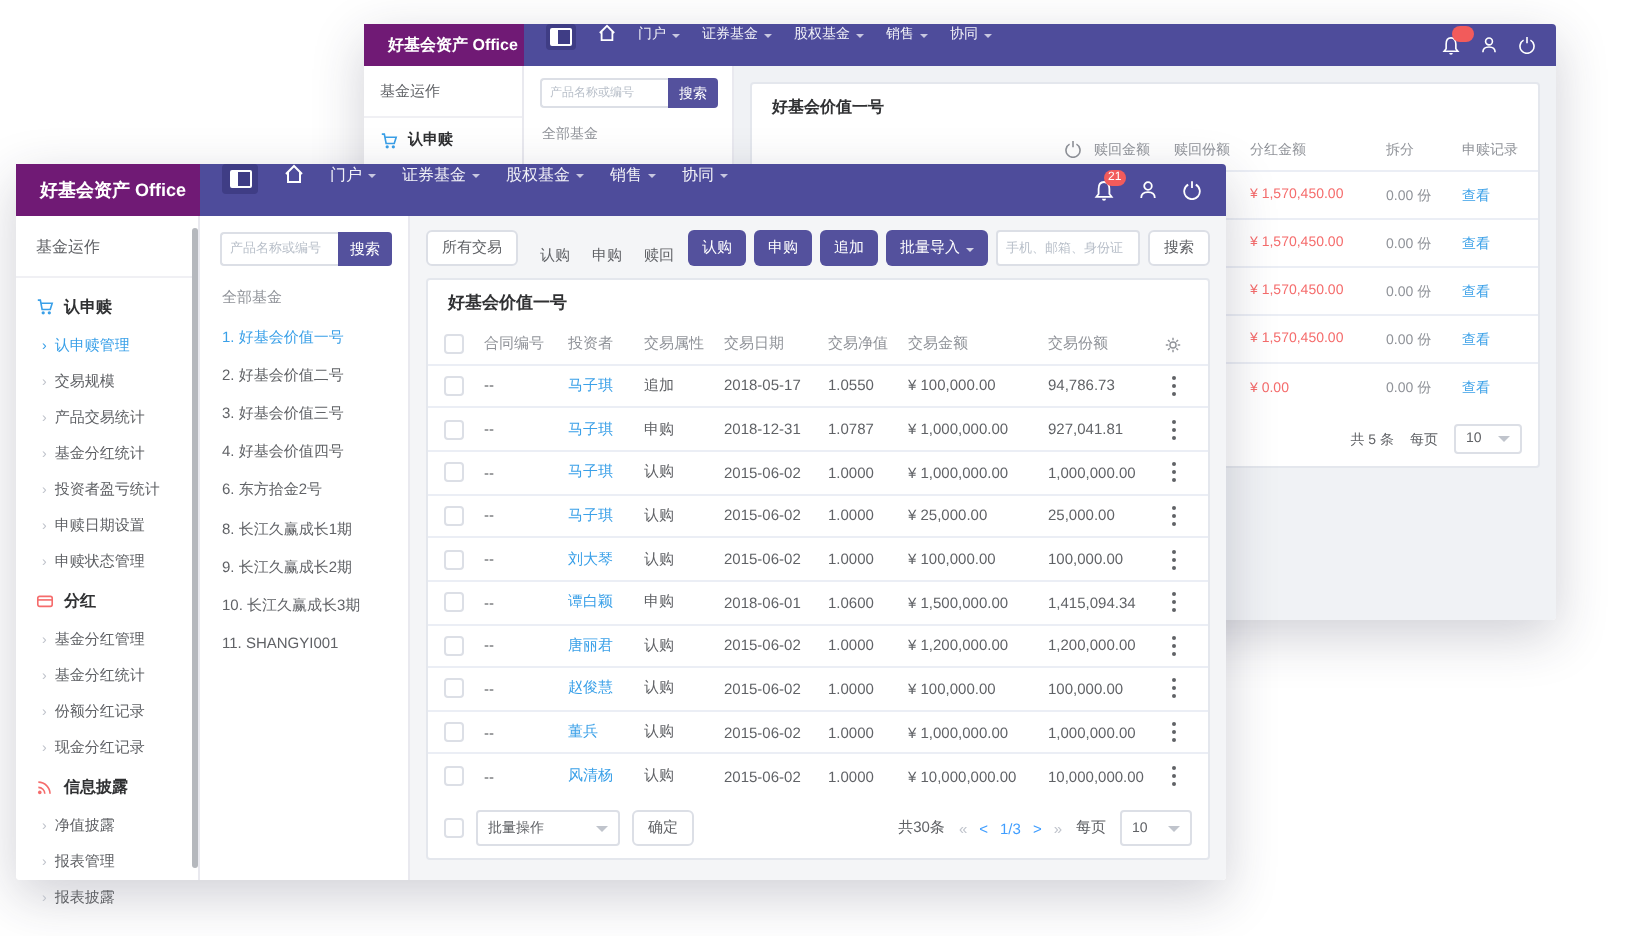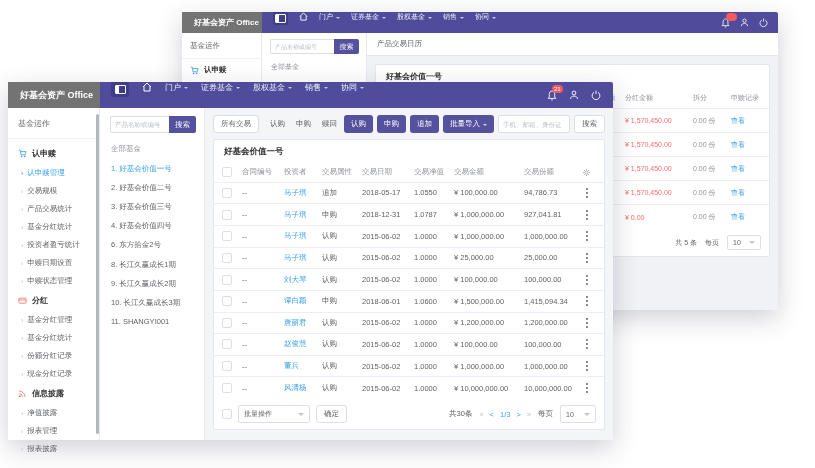--- a/index.html
+++ b/index.html
@@ -4,21 +4,21 @@
 <style>
   html,body{margin:0;padding:0}
   body{width:815px;height:468px;position:relative;background:#fff;overflow:hidden;
        font-family:"Liberation Sans","DejaVu Sans",sans-serif;-webkit-font-smoothing:antialiased}
   .window{position:absolute;background:#fff;border-radius:2px;box-shadow:0 8px 26px rgba(40,40,70,.22)}
   #back-window{left:182px;top:12px;width:596px;height:298px;z-index:1}
   #front-window{left:8px;top:82px;width:605px;height:358px;z-index:2}
 
   
   .navbar{display:flex;align-items:stretch;background:#4e4c9b;color:#fff;border-radius:2px 2px 0 0}
-  .nav-title{display:flex;align-items:center;padding-left:12px;font-weight:bold;background:#737373;box-sizing:border-box;white-space:nowrap}
+  .nav-title{display:flex;align-items:center;padding-left:12px;font-weight:bold;background:#701a75;box-sizing:border-box;white-space:nowrap}
   #front-window .navbar{height:26px}
   #front-window .nav-title{width:92px;font-size:9px}
   #back-window .navbar{height:21px}
   #back-window .nav-title{width:80px;font-size:8px}
   .nav-menu{flex:1;display:flex;align-items:flex-start;padding-left:11px;gap:13px}
   #front-window .nav-menu{font-size:8px}
   #back-window .nav-menu{font-size:7px;gap:11px}
   .nav-toggle{background:#3f3d85;border-radius:2px;display:flex;align-items:center;justify-content:center;width:18px;height:15px}
   #back-window .nav-toggle{width:15px;height:13px}
   .panel-ico{width:9px;height:7px;border:1px solid #fff;border-radius:1px;position:relative}
@@ -47,21 +47,21 @@
   .search-input{flex:1;min-width:0;height:17px;border:1px solid #dcdfe6;border-right:none;border-radius:2px 0 0 2px;
                 font-size:6.5px;padding:0 4px;color:#606266;box-sizing:border-box;outline:none;background:#fff}
   .search-input::placeholder{color:#b8bfc9}
   .search-btn{width:27px;height:17px;background:#54519d;color:#fff;font-size:7.5px;border:none;border-radius:0 2px 2px 0;padding:0;cursor:pointer}
   .group-label{font-size:7.5px;color:#909399;margin:11px 0 5px;padding-left:1px}
   .prod-item{font-size:7.5px;color:#606266;padding:4.6px 1px;white-space:nowrap;cursor:pointer}
   .prod-item.active{color:#3aa0e8}
 
   .fw-main{flex:1;min-width:0;background:#f4f5f7;display:flex;flex-direction:column;padding-bottom:10px;border-radius:0 0 2px 0}
   .toolbar{display:flex;align-items:center;justify-content:space-between;padding:7px 8px 6px}
-  .tab-group{display:flex;align-items:center;gap:11px;font-size:7.5px;color:#606266}
+  .tab-group{display:flex;align-items:flex-end;gap:11px;font-size:7.5px;color:#606266}
   .tab{cursor:pointer;white-space:nowrap}
   .tab.active{background:#fff;border:1px solid #dcdfe6;border-radius:3px;padding:3px 7px}
   .tb-right{display:flex;align-items:center;gap:4px}
   .btn-purple{background:#54519d;color:#fff;font-size:7.5px;padding:0 7px;height:18px;display:flex;align-items:center;gap:3px;border-radius:3px;border:none;cursor:pointer;white-space:nowrap}
   .tb-input{width:72px;height:18px;border:1px solid #dcdfe6;border-radius:2px;font-size:6.5px;padding:0 4px;box-sizing:border-box;outline:none}
   .tb-input::placeholder{color:#b8bfc9}
   .btn-plain{background:#fff;border:1px solid #dcdfe6;color:#606266;font-size:7.5px;height:18px;padding:0 7px;border-radius:3px;cursor:pointer}
 
   .card{background:#fff;border:1px solid #e4e7ed;border-radius:2px;margin:0 8px;flex:1;display:flex;flex-direction:column;overflow:hidden}
   .card-title{font-size:8.5px;font-weight:bold;color:#303133;padding:6px 10px 5px}
@@ -185,21 +185,20 @@
     </div>
     <div class="bw-col2">
       <div class="search-row">
         <input class="search-input" placeholder="产品名称或编号" style="">
         <button class="search-btn">搜索</button>
       </div>
       <div class="group-label">全部基金</div>
       <div class="prod-item active">1. 好基会价值一号</div>
     </div>
     <div class="bw-main">
-      <div class="bw-page-title">产品交易日历</div>
       <div class="bw-content">
         <div class="bw-card">
           <div class="bw-card-title">好基会价值一号</div>
           <div class="bw-thead">
             <span class="ref-ico">
                 <svg width="9" height="9" viewBox="0 0 10 10">
                   <path d="M3.1 2.3 A3.9 3.9 0 1 0 6.9 2.3" fill="none" stroke="#909399" stroke-width=".9"></path>
                   <line x1="5" y1="0.6" x2="5" y2="4" stroke="#909399" stroke-width=".9"></line>
                 </svg>
               </span>

